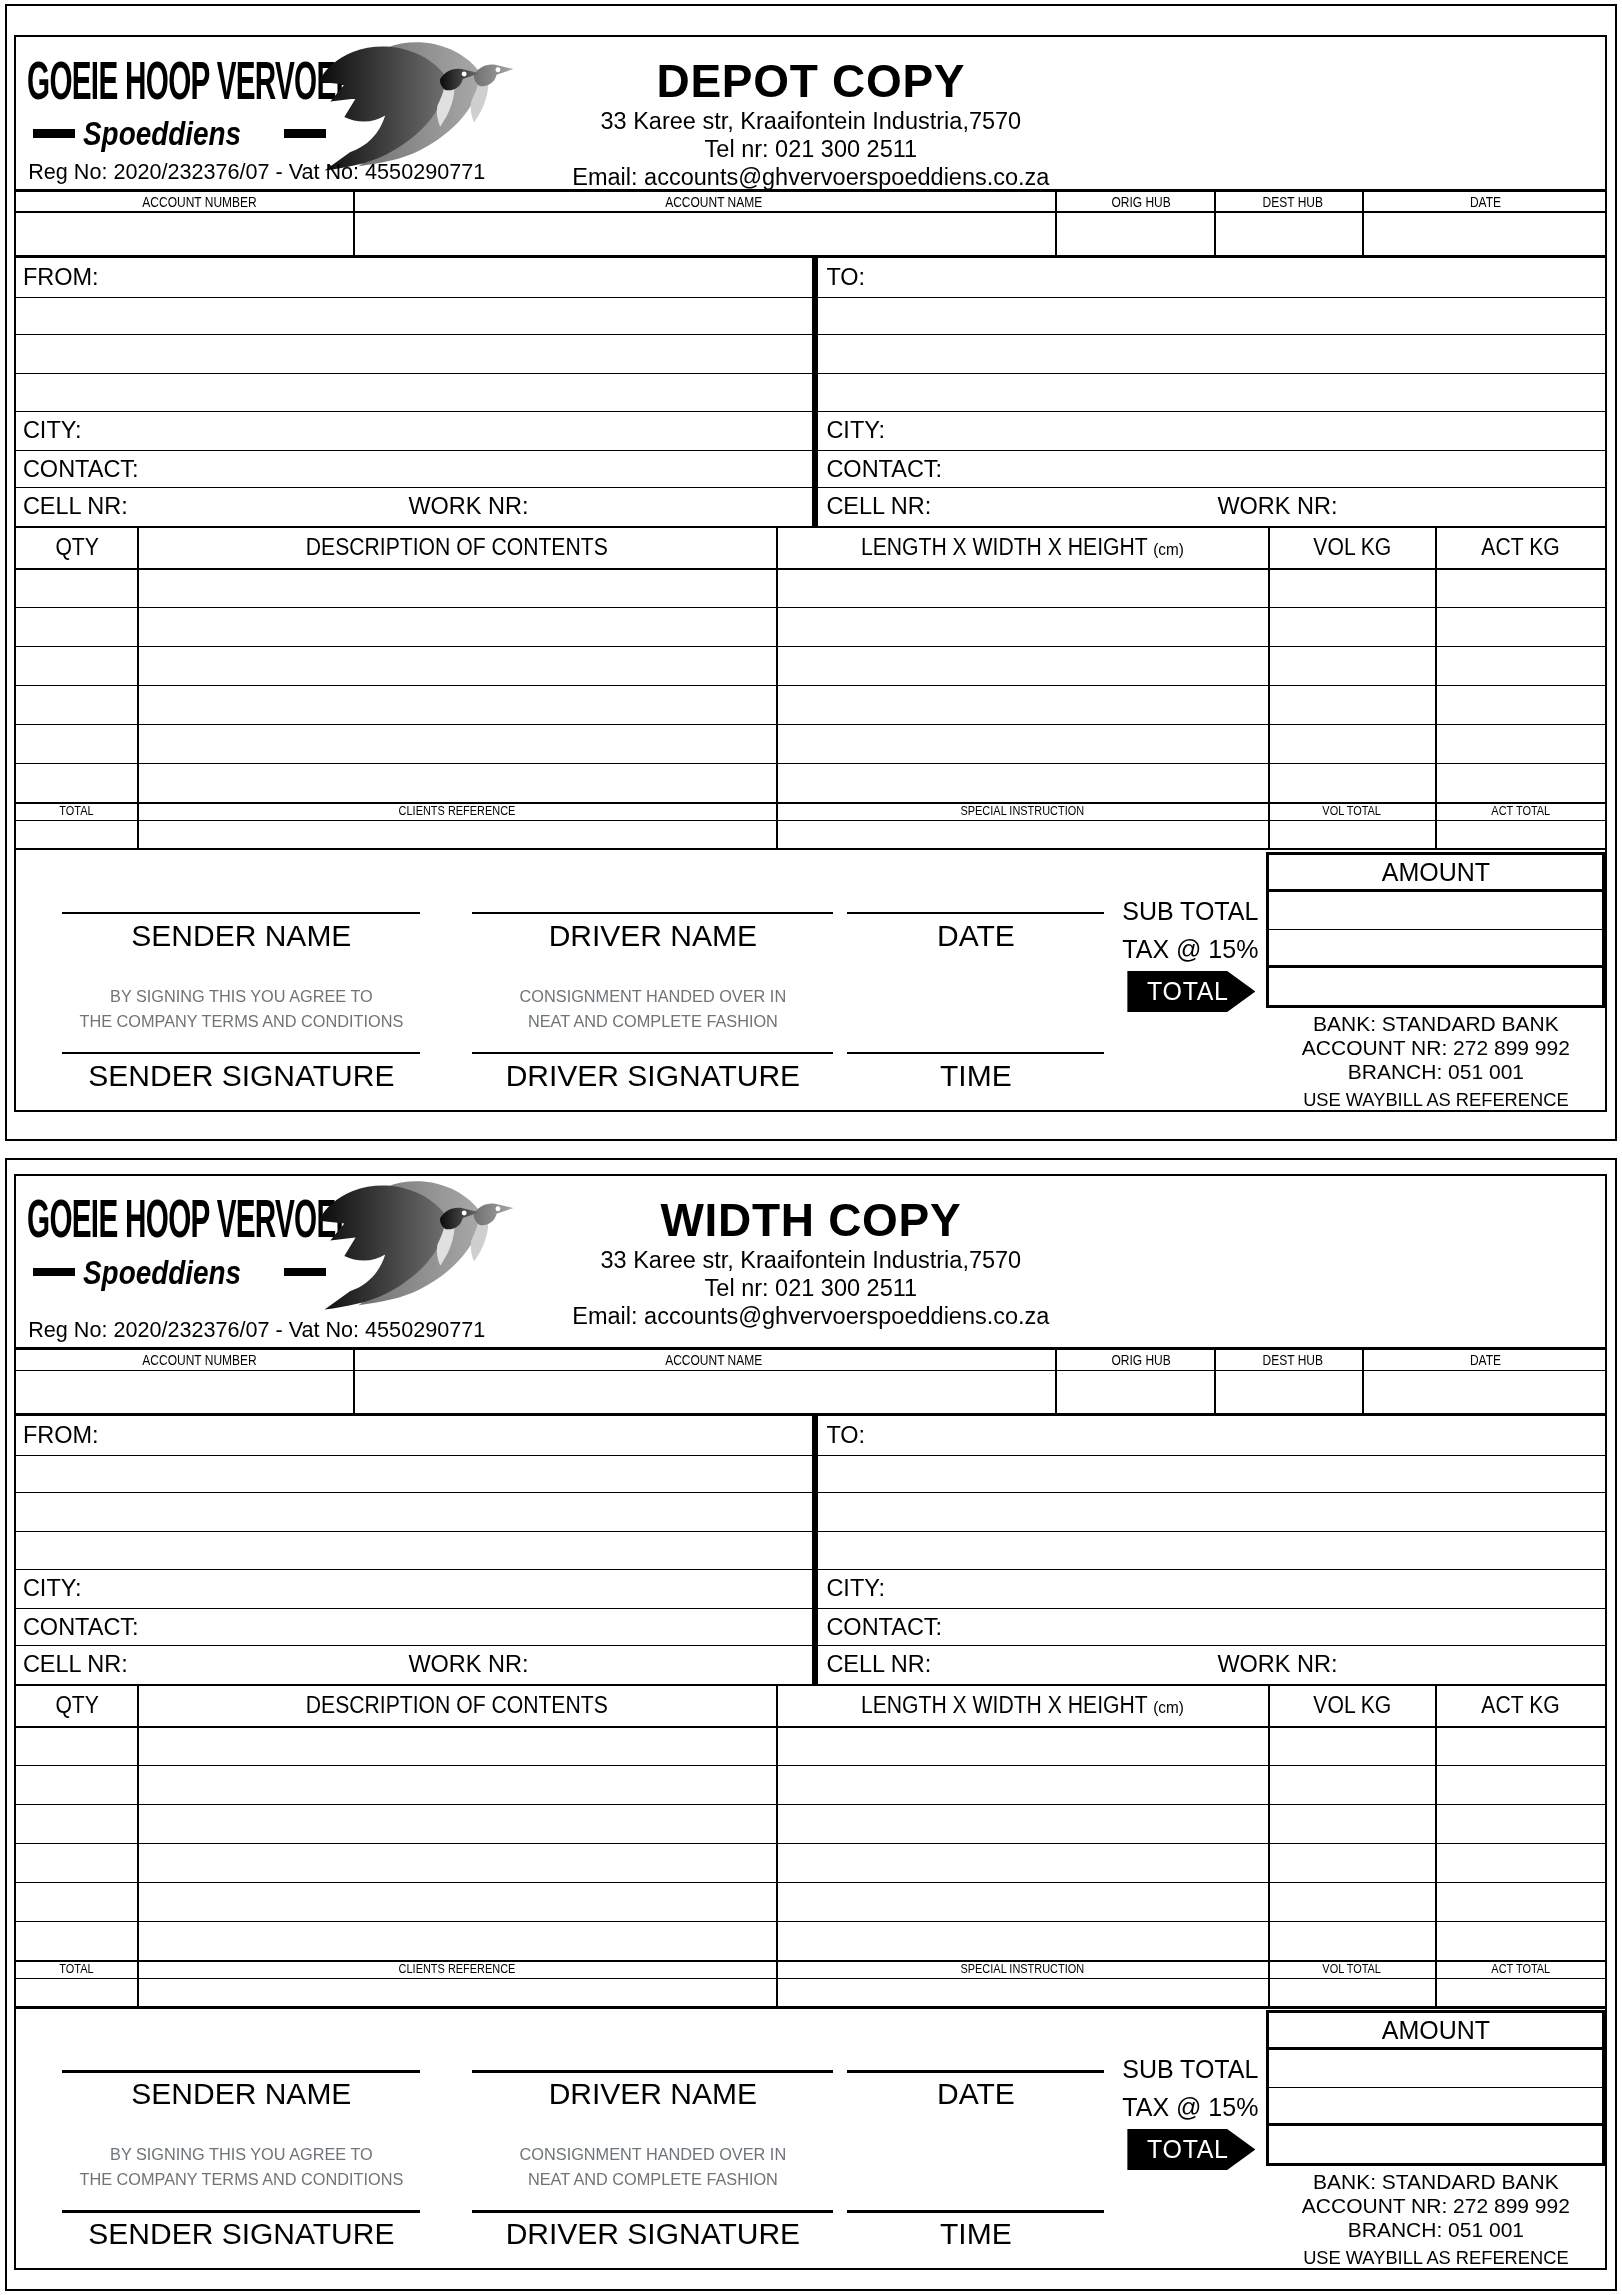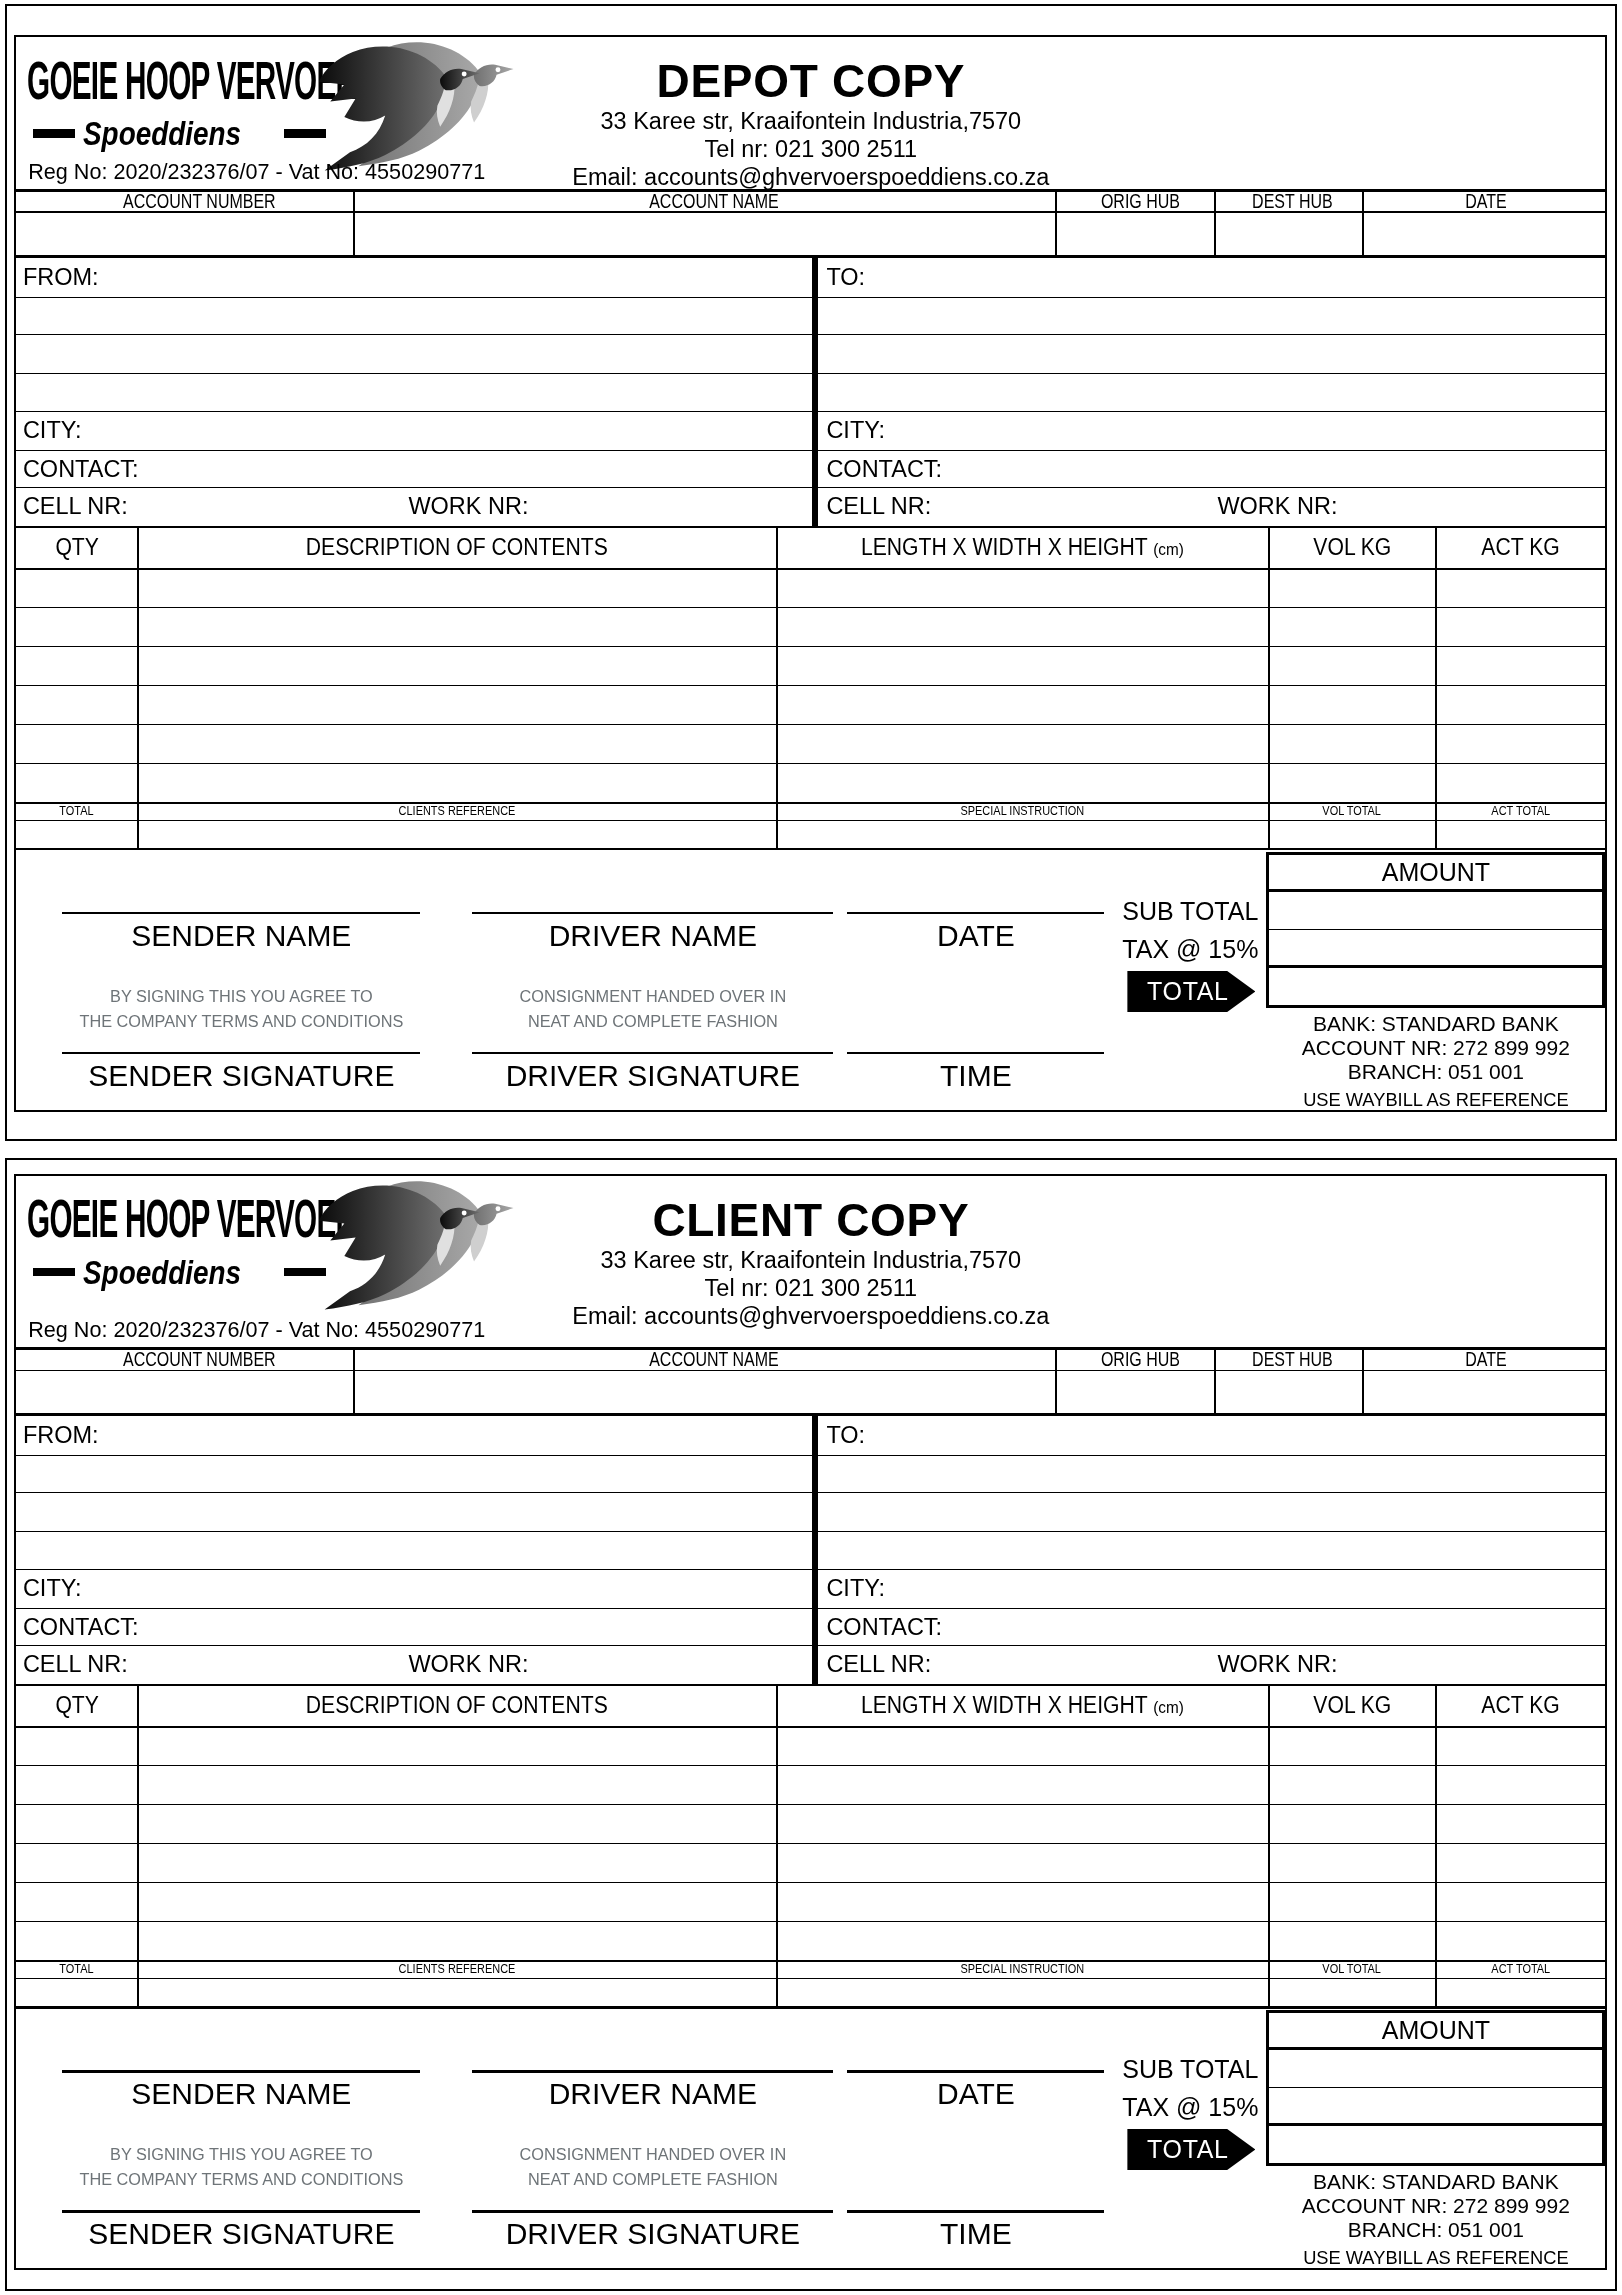--- a/index.html
+++ b/index.html
@@ -23,21 +23,21 @@
   .title{font-size:46px;font-weight:bold;letter-spacing:0.7px;line-height:51px}
   .addr{font-size:23.5px;line-height:28px}
 
   
   .hl{position:absolute;left:0;right:0;background:#000}
   .vl{position:absolute;background:#000}
 
   .cnd80{display:inline-block;transform:scaleX(.8);transform-origin:center;white-space:nowrap}
   .cnd90{display:inline-block;transform:scaleX(.9);transform-origin:center;white-space:nowrap}
 
-  .acct-h{position:absolute;top:0;left:16px;right:0;height:19.6px;display:flex;font-size:20px;line-height:19.6px;text-align:center}
+  .acct-h{position:absolute;top:0;left:16px;right:0;height:19.6px;display:flex;font-size:15px;line-height:19.6px;text-align:center}
   .acct-h>div{overflow:hidden}
   .cells{position:absolute;left:0;right:0;display:flex}
   .cells>div{height:100%}
 
   .ft-lbl{position:absolute;font-size:23.5px;white-space:nowrap}
   .ch-lbl{position:absolute;font-size:23.5px;line-height:42px;text-align:center;top:334px;height:42px;overflow:hidden}
   .ch-lbl .unit{font-size:17px}
   .tr-lbl{position:absolute;font-size:13.7px;line-height:18.3px;text-align:center;top:610px;height:18.3px}
 
   .sigline{position:absolute;height:2.6px;background:#000}
@@ -311,21 +311,21 @@
         </g>
         <g>
           <path fill="url(#gF)" d="M196,52 C168,16 112,2 66,20 C44,29 26,44 18,62 L54,66 L34,90 L70,86 L54,112 C74,122 96,120 112,110 C104,136 86,154 62,162 L26,188 C58,184 88,178 112,166 C148,148 176,122 190,94 C198,78 200,64 196,52 Z"></path>
           <path fill="#e0e0e0" d="M186,96 C196,76 200,60 196,50 L210,64 C212,84 204,106 190,126 C186,116 184,106 186,96 Z"></path>
           <path fill="url(#gF)" d="M190,58 C196,48 208,42 220,44 L246,50 L222,58 C220,68 210,76 198,74 C192,70 189,64 190,58 Z"></path>
           <circle cx="224" cy="51" r="3.5" fill="#ffffff"></circle>
         </g>
       </svg>
 
       <div class="hdr-c">
-        <div class="title">CLIENT COPY</div>
+        <div class="title">WIDTH COPY</div>
         <div class="addr">33 Karee str, Kraaifontein Industria,7570</div>
         <div class="addr">Tel nr: 021 300 2511</div>
         <div class="addr">Email: accounts@ghvervoerspoeddiens.co.za</div>
       </div>
       <div class="reg">Reg No: 2020/232376/07 - Vat No: 4550290771</div>
     </div>
 
     <div class="content" style="top: 188px;">
 
       <div class="acct-h">

